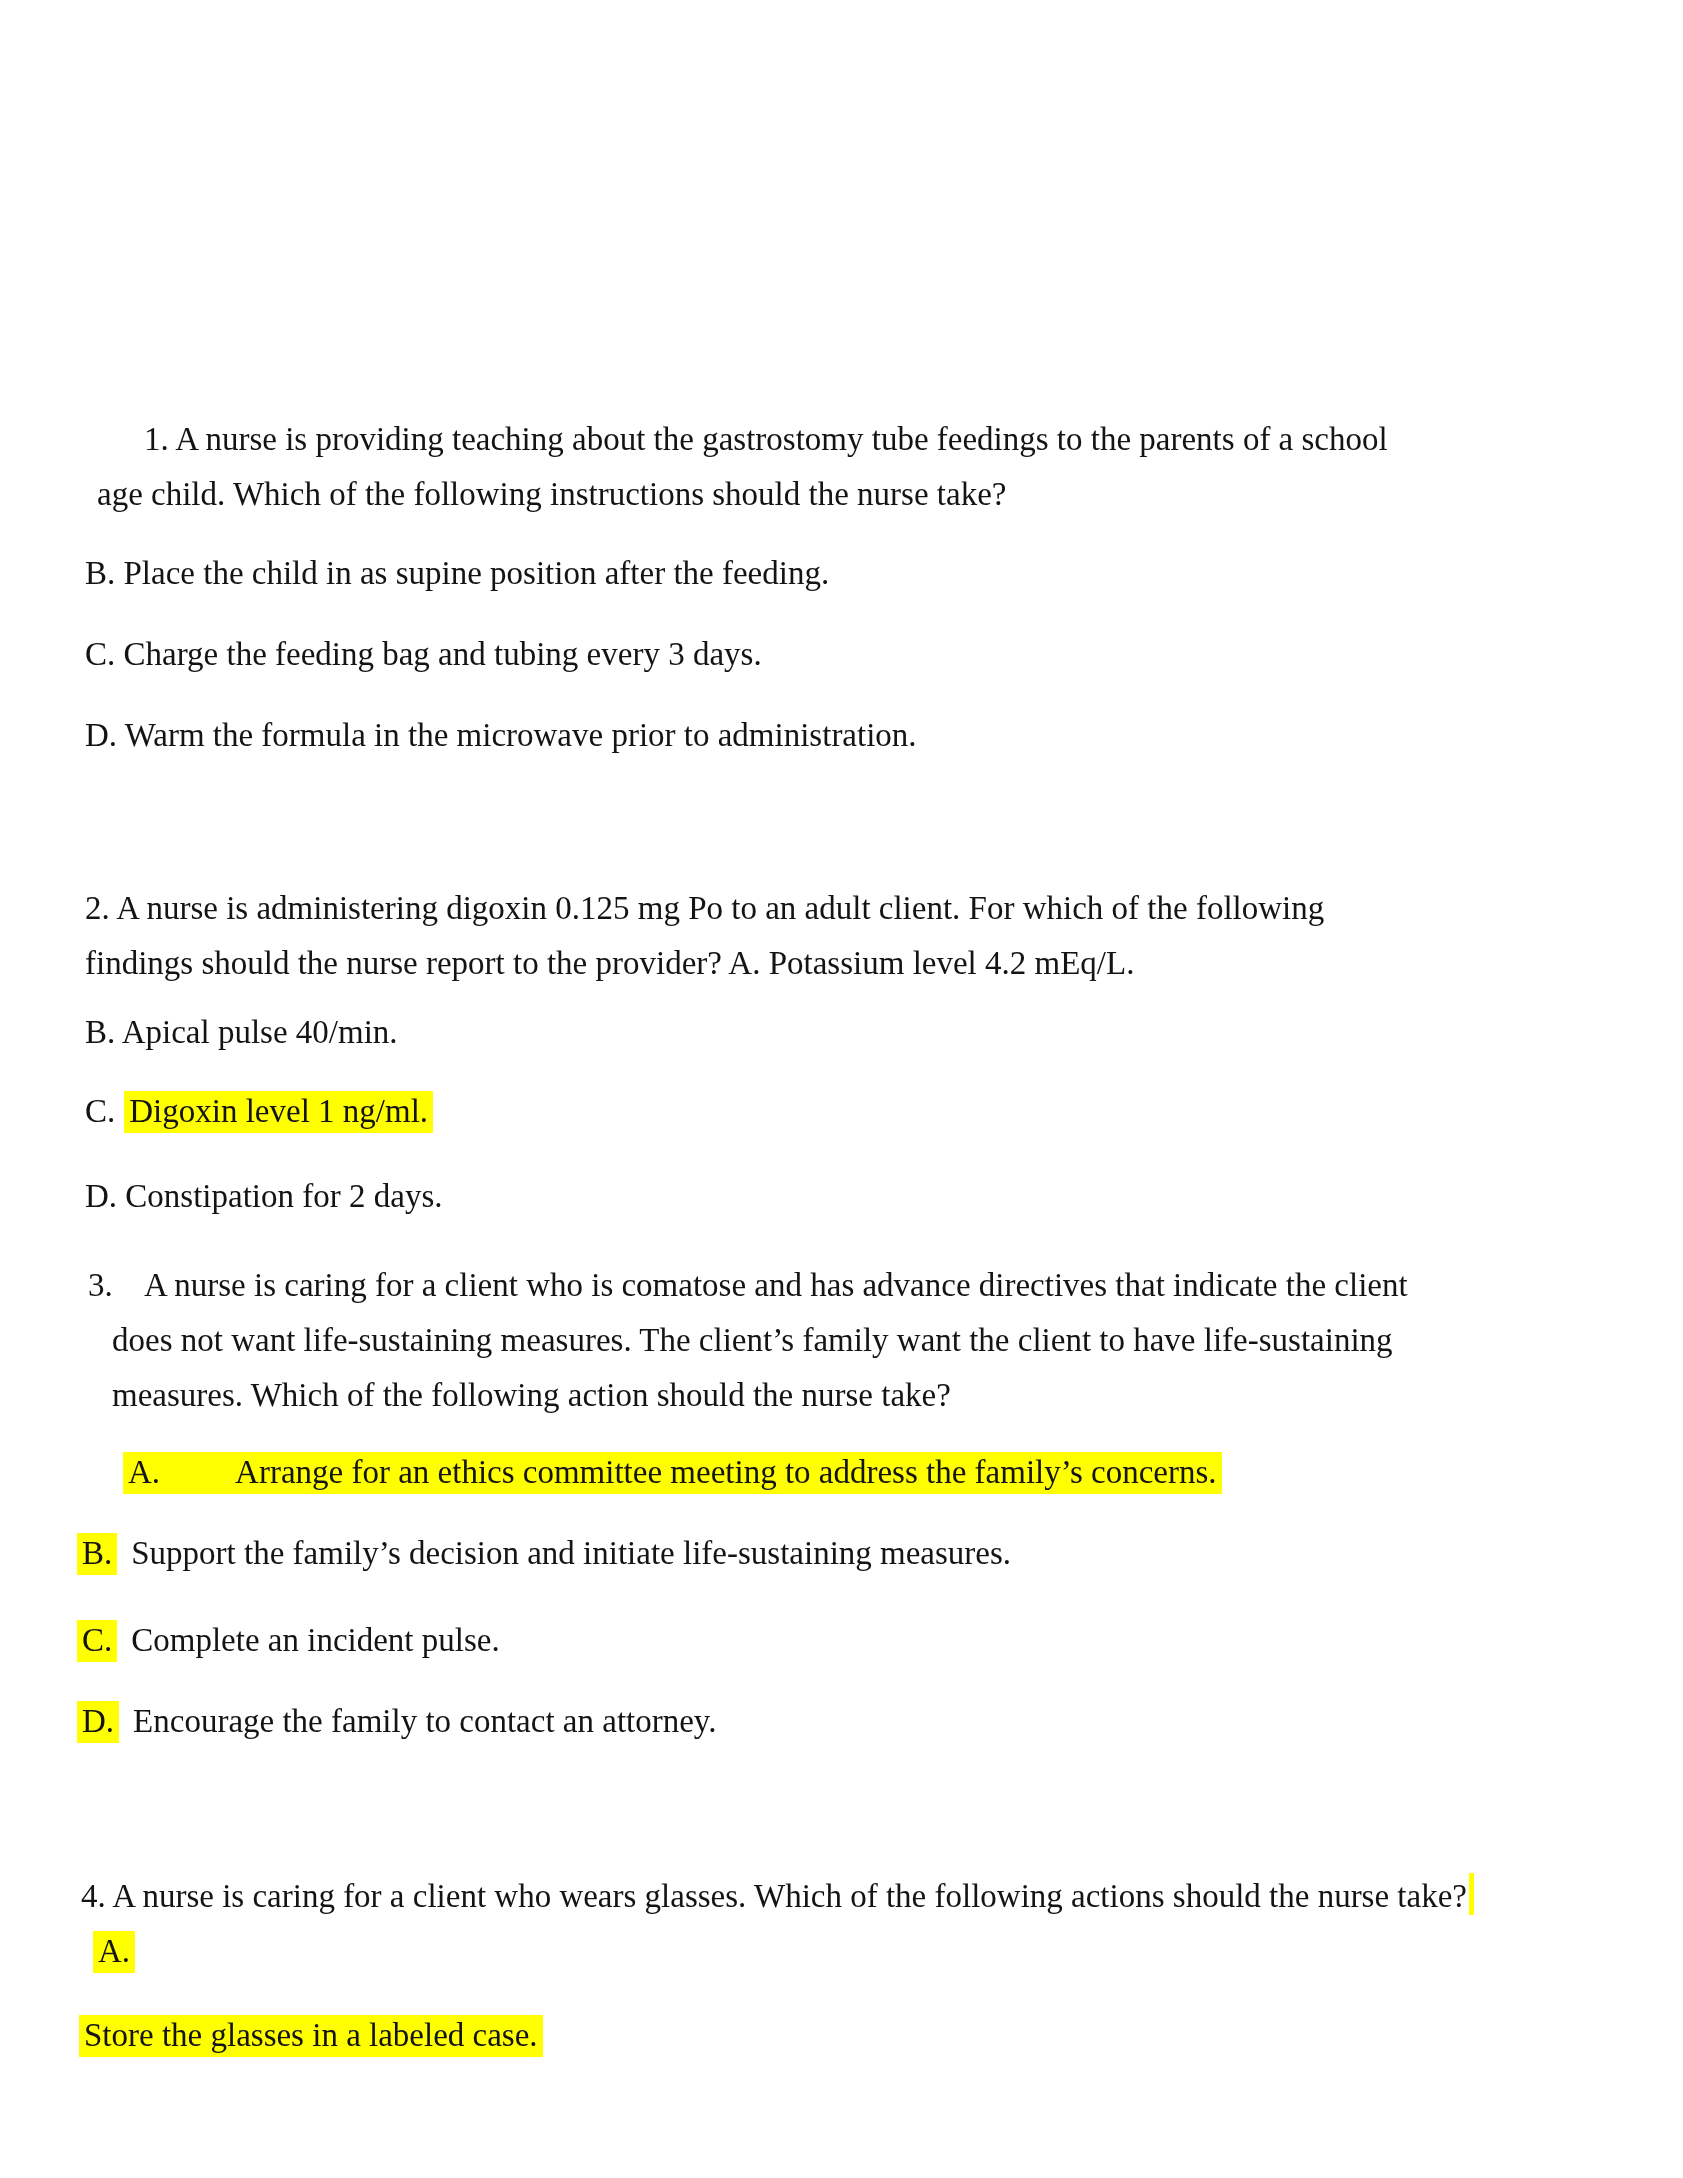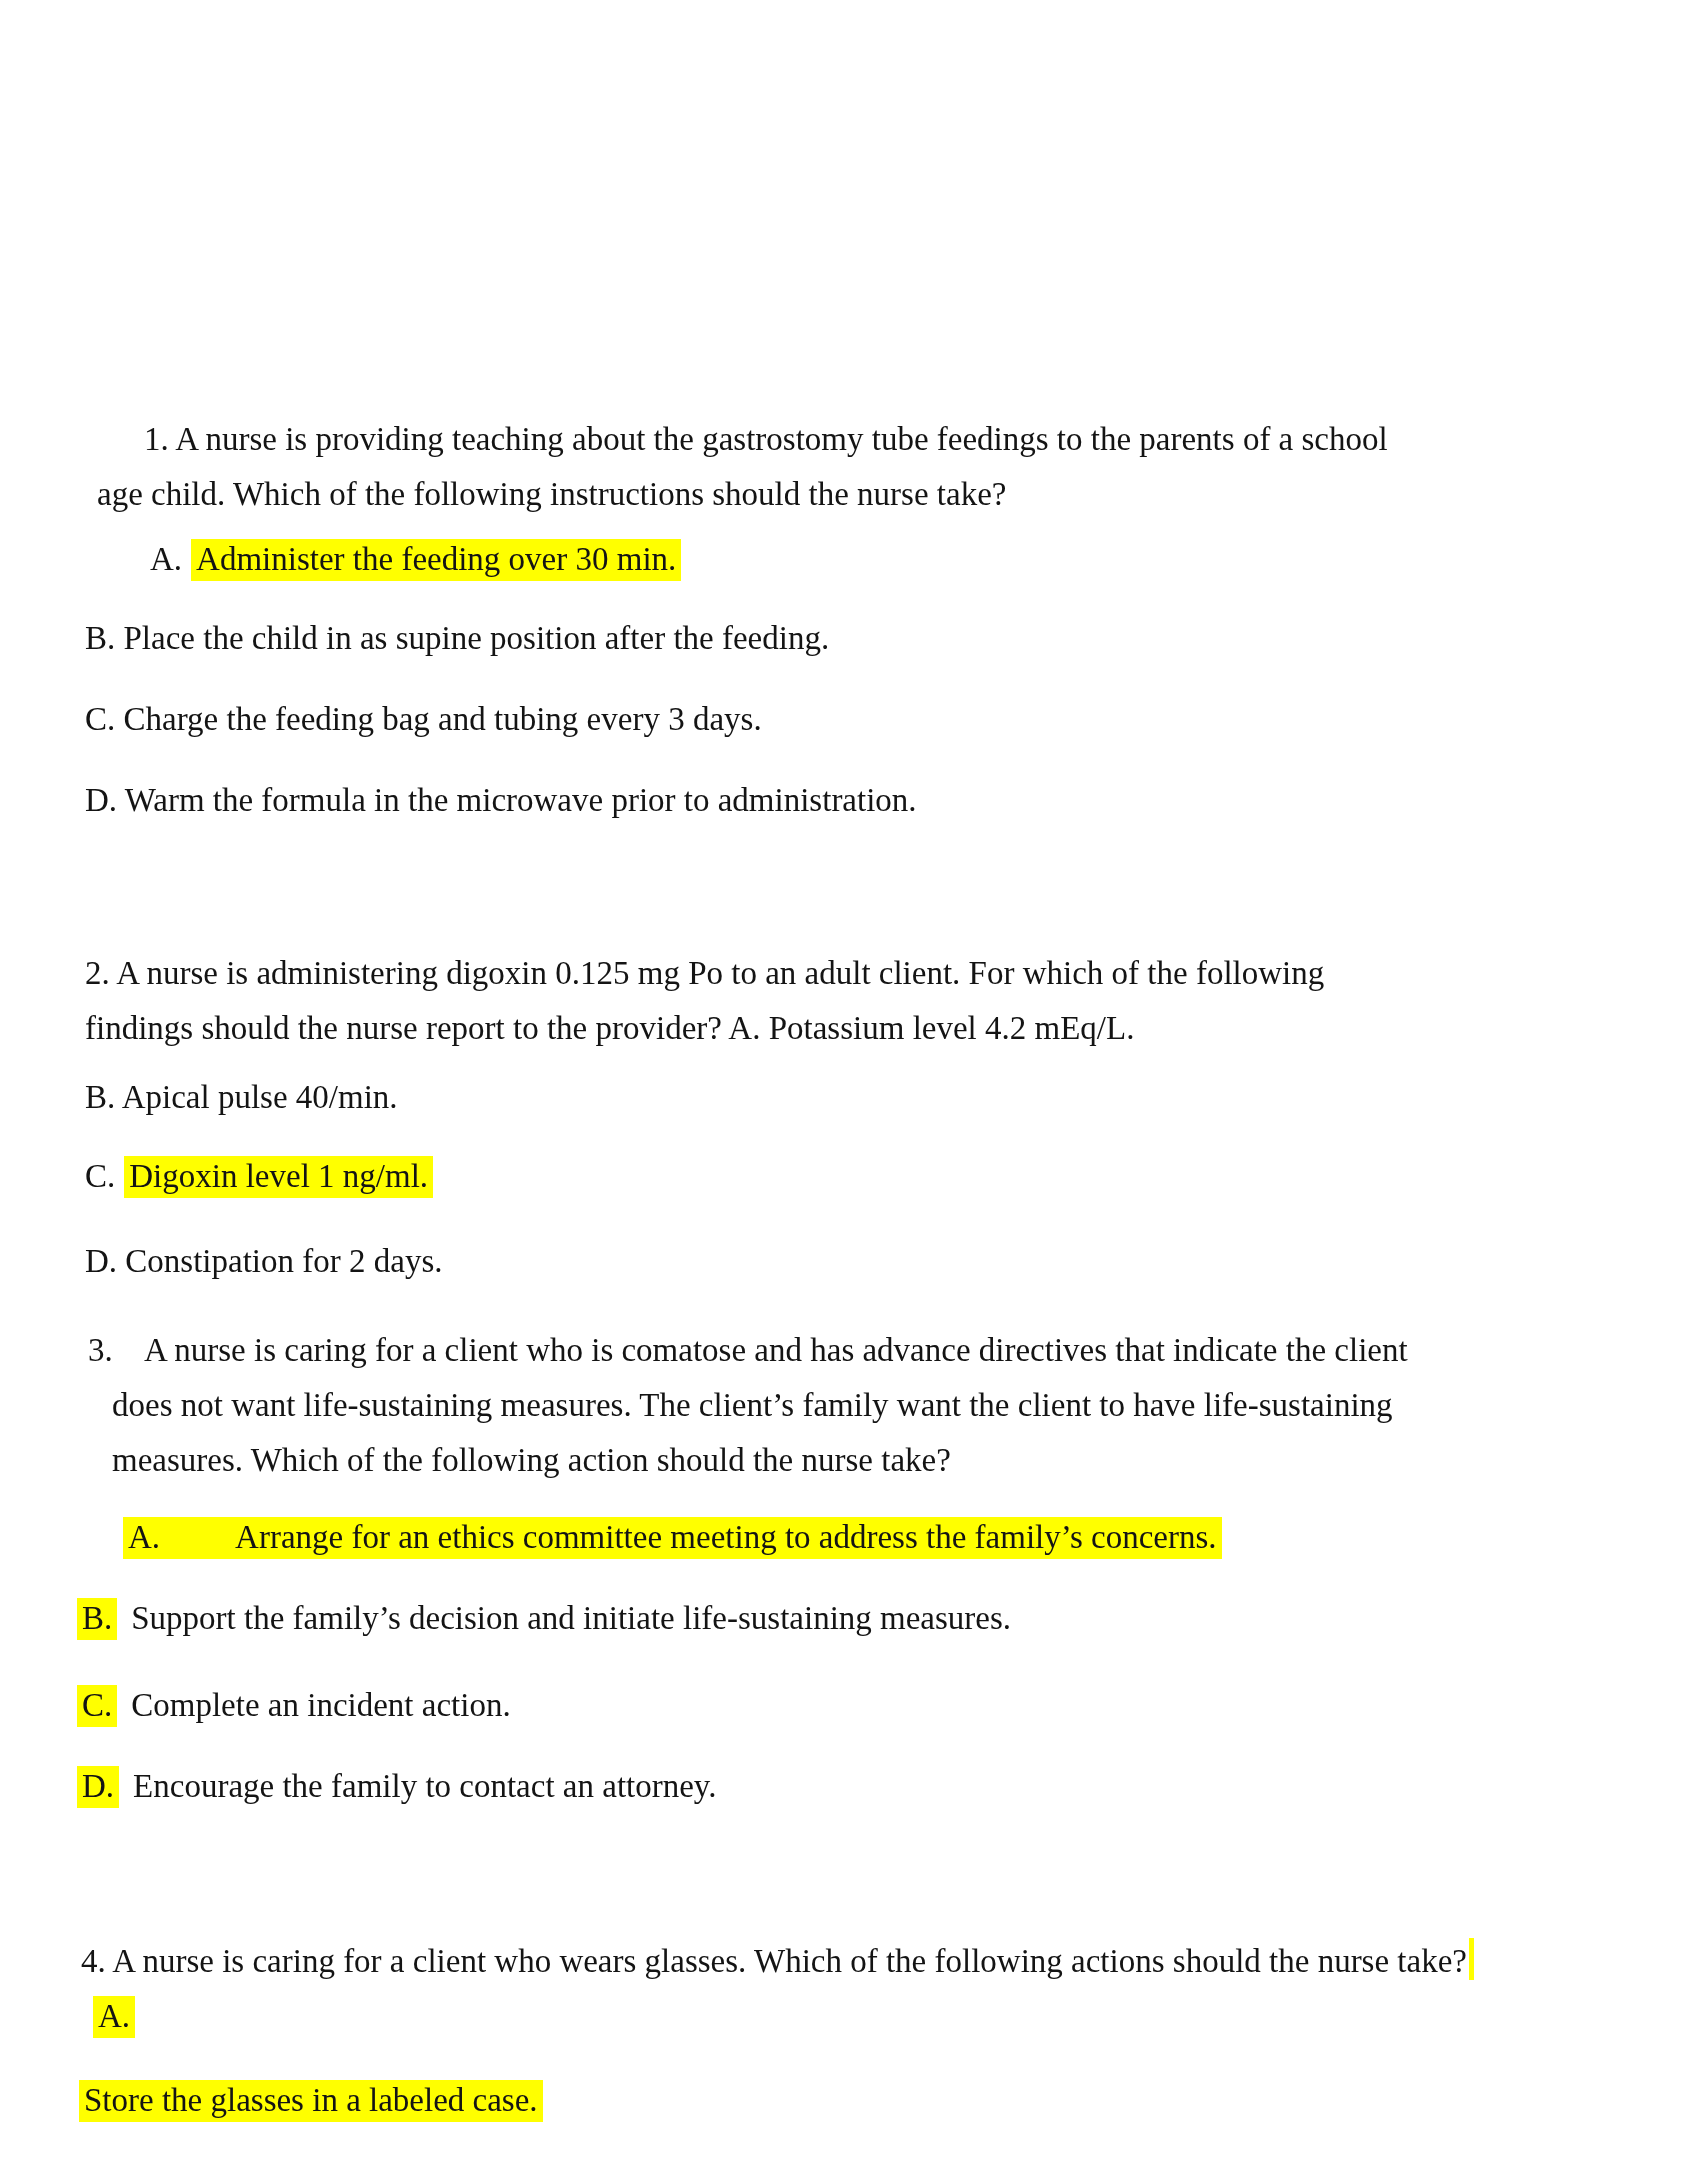--- a/index.html
+++ b/index.html
@@ -66,23 +66,20 @@
 </head>
 <body>
 
 <div class="page">
   <div class="content">
 
     <div>
       <div class="line ind41">1. A nurse is providing teaching about the gastrostomy tube feedings to the parents of a school</div>
       <div class="line ind12">age child. Which of the following instructions should the nurse take?</div>
     </div>
-    <div class="line mt10">
-      <span class="ind66 lab">A.</span><span class="hl">Administer the feeding over 30 min.</span>
-    </div>
     <div class="line mt24">B. Place the child in as supine position after the feeding.</div>
     <div class="line mt26">C. Charge the feeding bag and tubing every 3 days.</div>
     <div class="line mt26">D. Warm the formula in the microwave prior to administration.</div>
 
     <div class="mt119">
       <div class="line">2. A nurse is administering digoxin 0.125 mg Po to an adult client. For which of the following</div>
       <div class="line">findings should the nurse report to the provider? A. Potassium level 4.2 mEq/L.</div>
     </div>
     <div class="line mt14">B. Apical pulse 40/min.</div>
     <div class="line mt24">
@@ -97,21 +94,21 @@
       <div class="line ind60">does not want life-sustaining measures. The client’s family want the client to have life-sustaining</div>
       <div class="line ind60">measures. Which of the following action should the nurse take?</div>
     </div>
     <div class="line mt22 indm8">
       <span class="hl"><span>A.</span><span class="tab"></span><span>Arrange for an ethics committee meeting to address the family’s concerns.</span></span>
     </div>
     <div class="line mt26 indm8">
       <span class="hl">B.</span><span class="txt-after">Support the family’s decision and initiate life-sustaining measures.</span>
     </div>
     <div class="line mt32 indm8">
-      <span class="hl">C.</span><span class="txt-after">Complete an incident action.</span>
+      <span class="hl">C.</span><span class="txt-after">Complete an incident pulse.</span>
     </div>
     <div class="line mt26 indm8">
       <span class="hl">D.</span><span class="txt-after">Encourage the family to contact an attorney.</span>
     </div>
 
     <div class="line mt121 indm4">
       <span>4. A nurse is caring for a client who wears glasses. Which of the following actions should the nurse take?</span><span class="cursor"></span>
     </div>
     <div class="line ind8">
       <span class="hl">A.</span>

